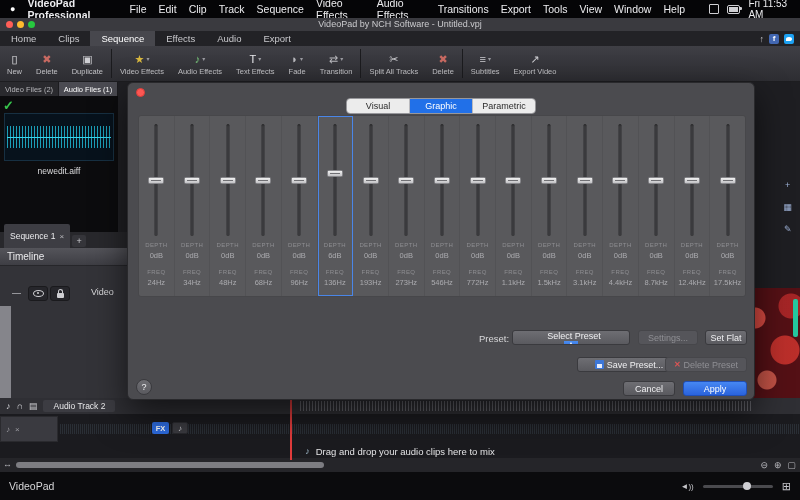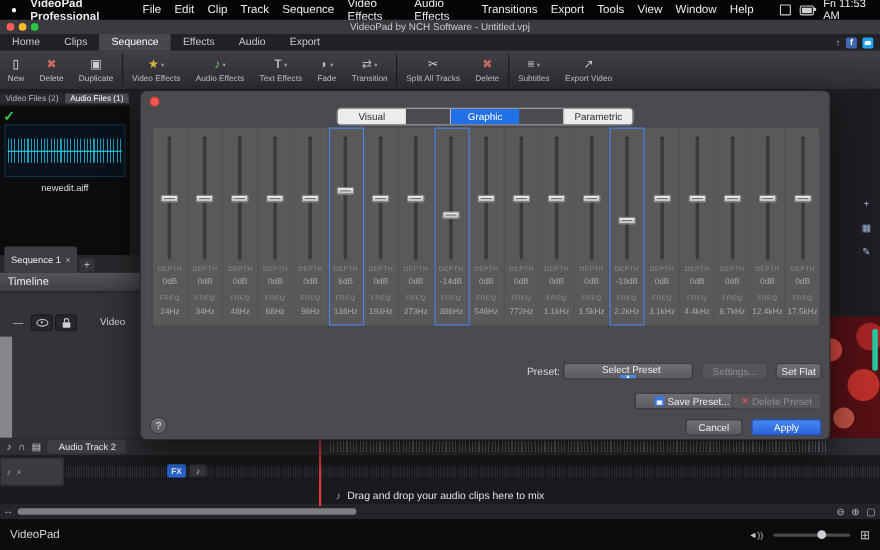--- a/index.html
+++ b/index.html
@@ -42,21 +42,21 @@
   .toolbar{position:absolute;top:46px;left:0;right:0;height:36px;background:linear-gradient(#3f3f45,#2d2d32);
            border-bottom:1px solid #1d1d20;display:flex;align-items:stretch;box-sizing:border-box;}
   .tb-item{display:flex;flex-direction:column;align-items:center;justify-content:center;padding:0 7px;gap:1px;}
   .tb-iconrow{display:flex;align-items:center;height:14px;}
   .tb-icon{font-size:11px;line-height:12px;}
   .tb-caret{font-size:6px;color:#9a9aa0;margin-left:2px;}
   .tb-label{font-size:7.5px;color:#c2c2c6;white-space:nowrap;}
   .tb-sep{width:1px;background:#1b1b1e;margin:3px 1px;}
 
   
-  .left-tabs{position:absolute;top:82px;left:0;width:118px;height:14px;display:flex;align-items:center;}
+  .left-tabs{position:absolute;top:82px;left:0;width:118px;height:14px;display:flex;}
   .ltab{flex:1;display:flex;align-items:center;justify-content:center;font-size:7.5px;color:#b5b5b9;background:#2a2a2e;
         border-right:1px solid #1c1c1f;white-space:nowrap;}
   .ltab.active{background:#4b4b52;color:#fff;}
   .left-body{position:absolute;top:96px;left:0;width:118px;height:136px;background:#0c0c0e;}
   .check{position:absolute;top:2px;left:3px;color:#37c44c;font-size:13px;font-weight:bold;}
   .wave-thumb{position:absolute;top:17px;left:4px;width:108px;height:46px;background:#07121c;border:1px solid #173042;}
   .wave-thumb::before{content:"";position:absolute;left:2px;right:2px;top:12px;bottom:12px;
         background:repeating-linear-gradient(90deg,#1fb7d3 0 1px,transparent 1px 3px);opacity:.85;}
   .wave-thumb::after{content:"";position:absolute;left:2px;right:2px;top:50%;height:1px;background:#36d5ec;}
   .file-name{position:absolute;top:70px;left:0;width:100%;text-align:center;font-size:8.5px;color:#dcdcde;}
@@ -128,21 +128,21 @@
                       radial-gradient(circle at 48px 18px,rgba(185,42,42,.8) 0 12px,transparent 13px);}
   .teal-bar{position:absolute;top:299px;right:2px;width:5px;height:38px;background:#25c79f;border-radius:2px;z-index:6;}
 
   
   .modal{position:absolute;left:127px;top:82px;width:628px;height:318px;background:#4b4b4f;border:1px solid #29292c;
          border-radius:6px;box-shadow:0 14px 34px rgba(0,0,0,.6);z-index:50;box-sizing:border-box;}
   .m-close{position:absolute;top:5px;left:8px;width:9px;height:9px;border-radius:50%;background:#fc5753;
            border:1px solid #df3e3a;box-sizing:border-box;}
   .m-title{position:absolute;top:3px;left:0;right:0;text-align:center;font-size:10px;color:#d6d6d8;}
   .seg{position:absolute;top:15px;left:50%;transform:translateX(-50%);display:flex;border-radius:4px;overflow:hidden;
-       border:1px solid #97979b;gap:40px;}
+       border:1px solid #97979b;}
   .seg-btn{min-width:44px;height:14px;display:flex;align-items:center;justify-content:center;font-size:9px;
        background:#ececec;color:#2b2b2b;padding:0 9px;}
   .seg-btn.active{background:#2170e8;color:#fff;}
   .seg-btn + .seg-btn{border-left:1px solid #b9b9bd;}
 
   .eq-panel{position:absolute;top:32px;left:10px;width:608px;height:182px;background:#59595c;border:1px solid #47474a;
             border-radius:3px;box-sizing:border-box;display:flex;}
   .band{position:relative;flex:1;border-right:1px solid rgba(0,0,0,.07);}
   .band:last-child{border-right:none;}
   .band.sel{outline:1px solid #4a86e8;outline-offset:-1px;}
@@ -440,28 +440,20 @@
           <div class="val v2">193Hz</div>
         </div>
         <div class="band">
           <div class="trk"></div>
           <div class="hdl" style="top: 60.5px;"></div>
           <div class="lab l1">DEPTH</div>
           <div class="val v1">0dB</div>
           <div class="lab l2">FREQ</div>
           <div class="val v2">273Hz</div>
         </div>
-        <div class="band sel">
-          <div class="trk"></div>
-          <div class="hdl" style="top: 75.9px;"></div>
-          <div class="lab l1">DEPTH</div>
-          <div class="val v1">-14dB</div>
-          <div class="lab l2">FREQ</div>
-          <div class="val v2">386Hz</div>
-        </div>
         <div class="band">
           <div class="trk"></div>
           <div class="hdl" style="top: 60.5px;"></div>
           <div class="lab l1">DEPTH</div>
           <div class="val v1">0dB</div>
           <div class="lab l2">FREQ</div>
           <div class="val v2">546Hz</div>
         </div>
         <div class="band">
           <div class="trk"></div>
@@ -479,28 +471,20 @@
           <div class="lab l2">FREQ</div>
           <div class="val v2">1.1kHz</div>
         </div>
         <div class="band">
           <div class="trk"></div>
           <div class="hdl" style="top: 60.5px;"></div>
           <div class="lab l1">DEPTH</div>
           <div class="val v1">0dB</div>
           <div class="lab l2">FREQ</div>
           <div class="val v2">1.5kHz</div>
-        </div>
-        <div class="band sel">
-          <div class="trk"></div>
-          <div class="hdl" style="top: 81.4px;"></div>
-          <div class="lab l1">DEPTH</div>
-          <div class="val v1">-19dB</div>
-          <div class="lab l2">FREQ</div>
-          <div class="val v2">2.2kHz</div>
         </div>
         <div class="band">
           <div class="trk"></div>
           <div class="hdl" style="top: 60.5px;"></div>
           <div class="lab l1">DEPTH</div>
           <div class="val v1">0dB</div>
           <div class="lab l2">FREQ</div>
           <div class="val v2">3.1kHz</div>
         </div>
         <div class="band">

